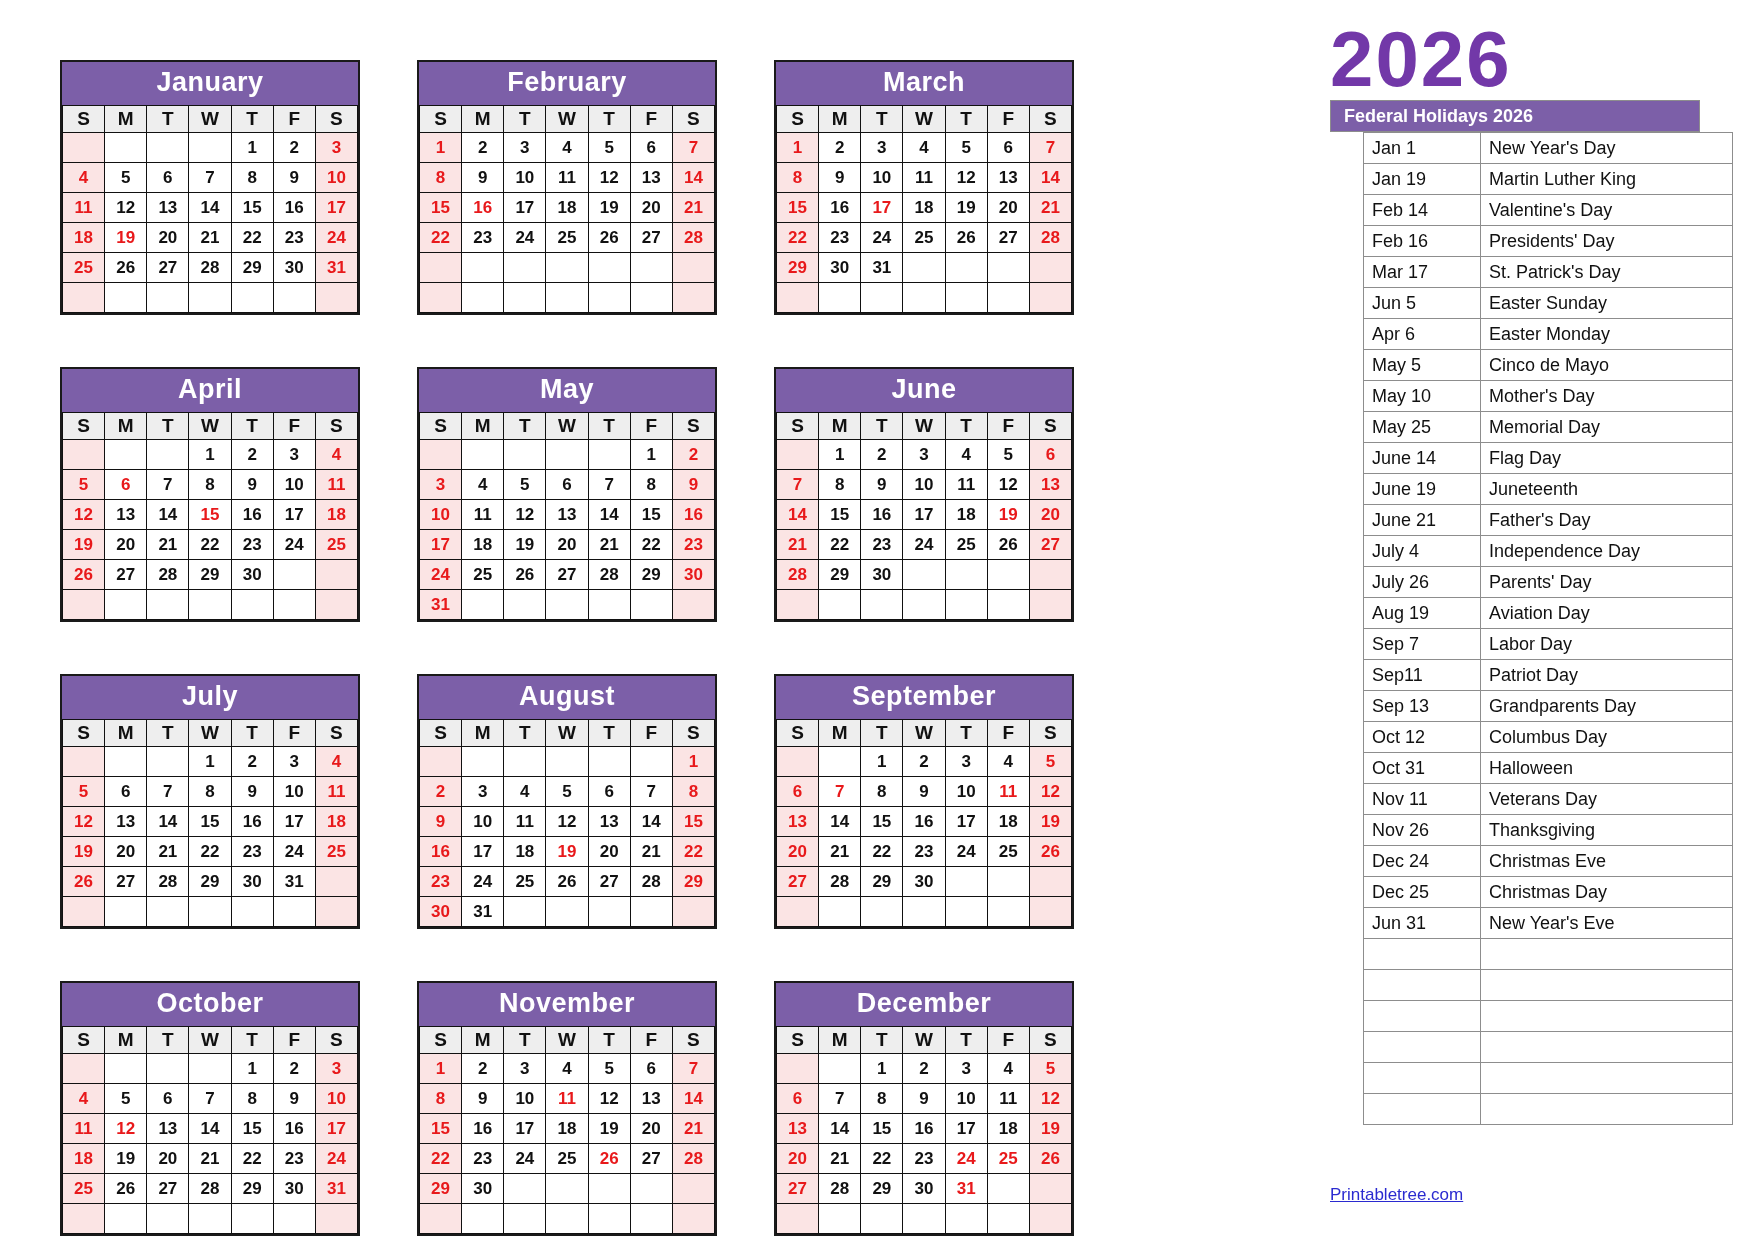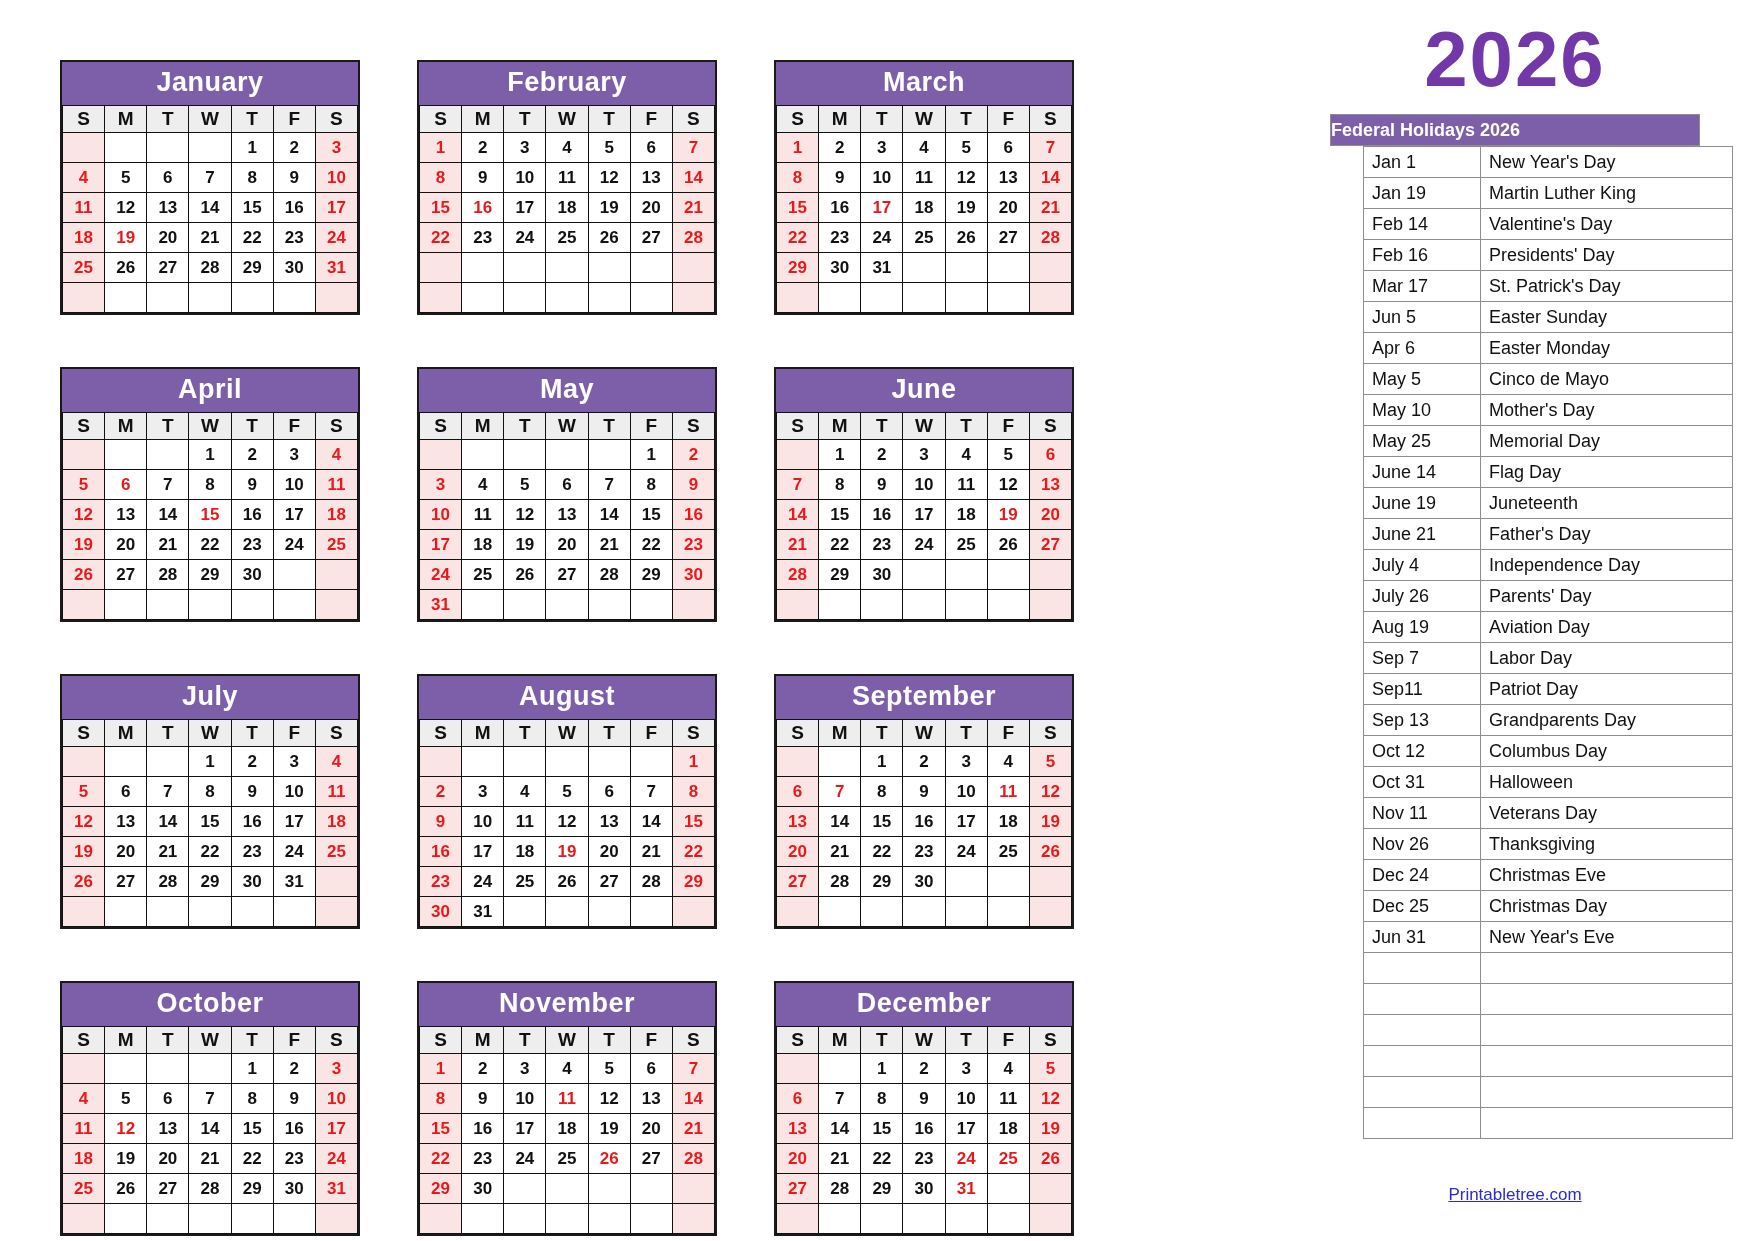--- a/index.html
+++ b/index.html
@@ -18,29 +18,29 @@
       font-size:17px;font-weight:bold;color:#111;padding:0;line-height:29px;}
   table.m-grid th{background:#eeeeee;font-size:19px;height:26px;line-height:26px;}
   table.m-grid td.wknd{background:#fbe4e4;color:#e8191b;}
   table.m-grid td.hol{color:#e8191b;}
   table.m-grid td.empty{background:#ffffff;}
   table.m-grid td.emptywk{background:#fbe4e4;}
   .m-grid-wrap{border:2px solid #1a1a1a;border-top:none;}
 
   
   .side{position:absolute;left:1330px;top:18px;width:370px;}
-  .year{font-size:78px;font-weight:bold;color:#7238a8;letter-spacing:2px;text-align:center;
-        line-height:82px;margin-bottom:14px;}
+  .year{font-size:78px;font-weight:bold;color:#7238a8;letter-spacing:2px;text-align:left;
+        line-height:82px;}
   table.hol-table{border-collapse:collapse;width:370px;table-layout:fixed;margin-left:33px;}
   table.hol-table td{border:1px solid #8d8d8d;height:30px;font-size:18px;color:#111;
         padding:0 0 0 8px;line-height:30px;vertical-align:middle;}
   table.hol-table td.date{width:108px;}
   .hol-head{background:#7c5fa8;color:#ffffff;font-weight:bold;font-size:18px;
-        border:1px solid #8d8d8d;height:30px;line-height:30px;padding-left:0;}
-  .credit{position:absolute;left:1330px;top:1185px;width:370px;text-align:center;
+        border:1px solid #8d8d8d;height:30px;line-height:30px;padding-left:13px;}
+  .credit{position:absolute;left:1330px;top:1185px;width:370px;
         font-size:17px;color:#2a2ad0;text-decoration:underline;}
 </style>
 </head>
 <body>
 
 <div id="page">
 
   <div class="cal-area">
       <div class="row">
         <div class="month">

